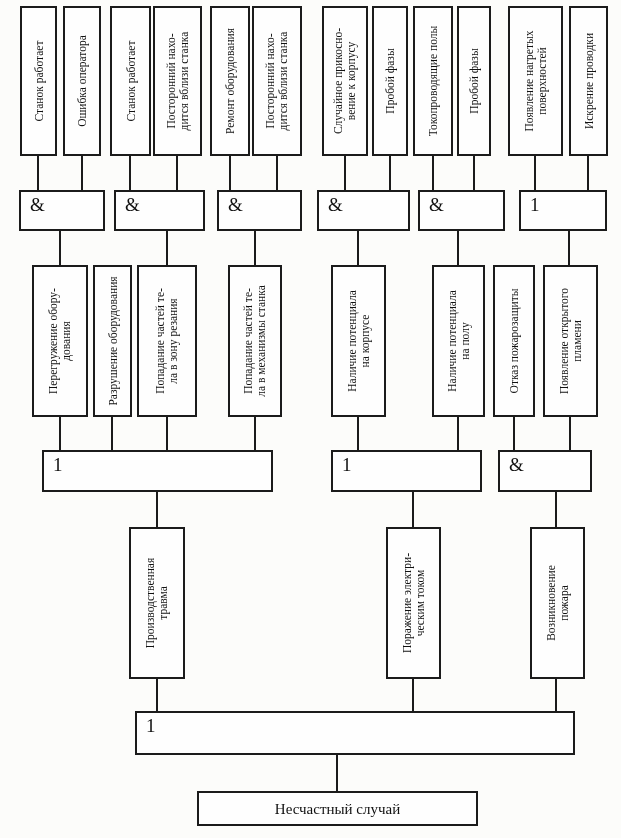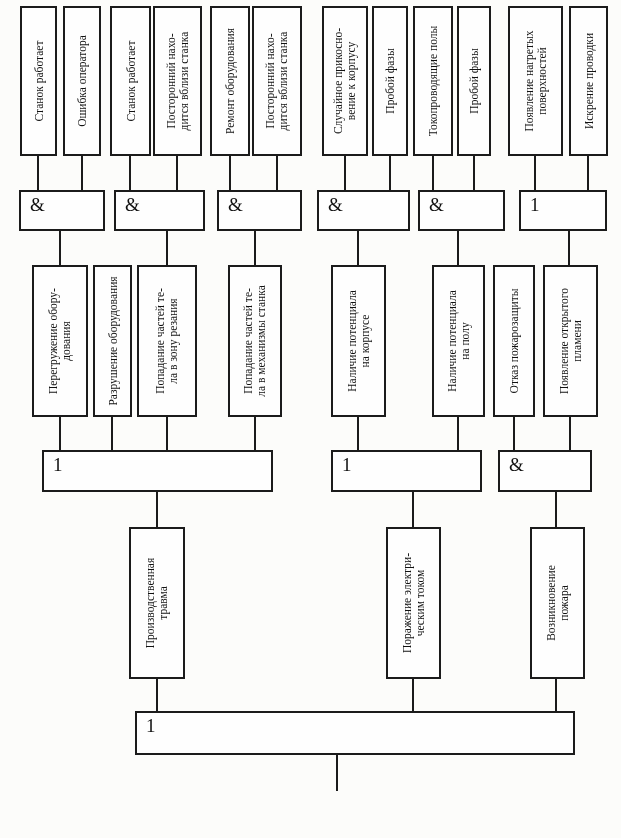--- a/index.html
+++ b/index.html
@@ -213,14 +213,17 @@
   <i class="ln" style="left:156px;top:679px;height:32px"></i>
   <i class="ln" style="left:412px;top:679px;height:32px"></i>
   <i class="ln" style="left:555px;top:679px;height:32px"></i>
 
   <div class="gate" style="left:135px;top:711px;width:440px;height:44px">
       <span class="gsym">1</span>
     </div>
 
   <i class="ln" style="left:336px;top:755px;height:36px"></i>
 
+  <div class="ebox" style="left:197px;top:791px;width:281px;height:35px">
+    <span class="hbox-text">Несчастный случай</span>
+  </div>
 
 </div>
 
 </body></html>

